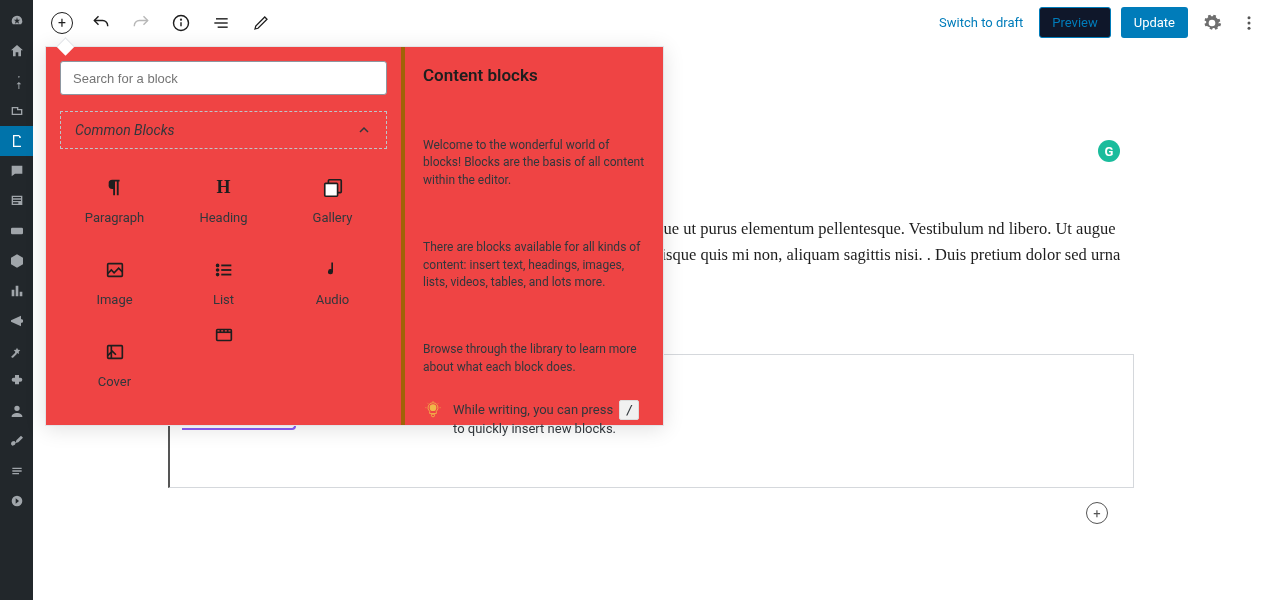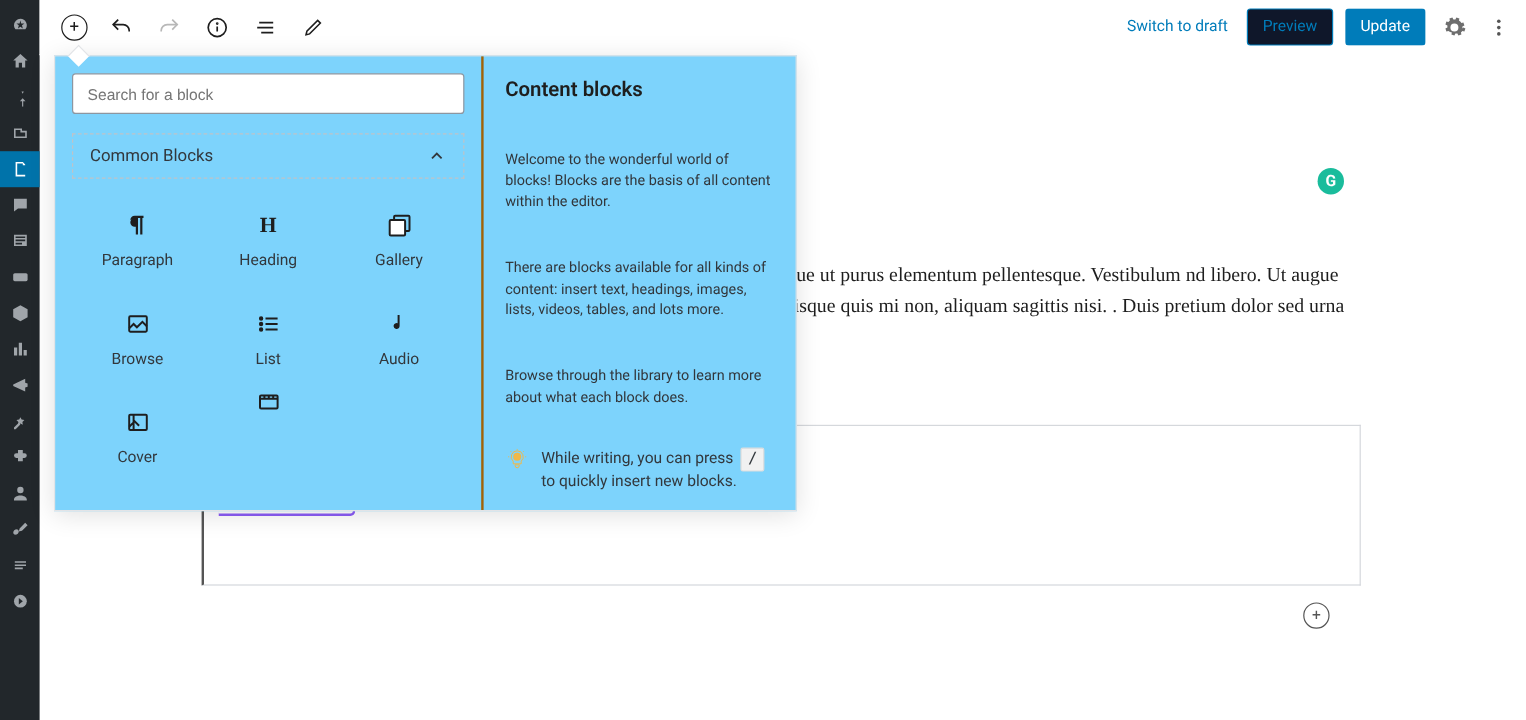--- a/index.html
+++ b/index.html
@@ -18,30 +18,30 @@
 .tool-icon { width: 24px; height: 24px; display: flex; align-items: center; justify-content: center; color: #1e1e1e; cursor: pointer; }
 .tool-icon.plus-circ { border: 1.6px solid #1e1e1e; border-radius: 50%; width: 22px; height: 22px; font-size: 14px; line-height: 1; }
 .tool-icon.disabled { color: #b8b8b8; }
 .link-btn { color: #007cba; font-size: 13px; cursor: pointer; padding: 4px 6px; }
 .btn { padding: 7px 12px; font-size: 13px; border-radius: 3px; cursor: pointer; border: 1px solid transparent; }
 .btn-outline { border: 1px solid #007cba; color: #007cba; background: #0f172a; }
 .btn-primary { background: #007cba; color: #fff; }
 .icon-gear, .icon-dots { color: #555; cursor: pointer; padding: 0 4px; }
 
 
-.inserter { position: absolute; left: 45px; top: 46px; width: 619px; height: 380px; background: #7dd3fc; border: 1px solid #e2e4e7; box-shadow: 0 3px 20px rgba(0,0,0,0.12); display: flex; z-index: 10; }
+.inserter { position: absolute; left: 45px; top: 46px; width: 619px; height: 380px; background: #ef4444; border: 1px solid #e2e4e7; box-shadow: 0 3px 20px rgba(0,0,0,0.12); display: flex; z-index: 10; }
 .inserter::before { content: ""; position: absolute; top: -7px; left: 13px; width: 12px; height: 12px; background: #fff; border-left: 1px solid #e2e4e7; border-top: 1px solid #e2e4e7; transform: rotate(45deg); }
 .inserter-left { width: 355px; padding: 14px; overflow: hidden; }
 .search-input { width: 100%; height: 34px; border: 1px solid #8d96a0; border-radius: 3px; padding: 0 12px; font-size: 13px; margin-bottom: 16px; }
-.category-header { border: 1px dashed #bfc3c7; height: 38px; display: flex; align-items: center; justify-content: space-between; padding: 0 14px; font-size: 14px; color: #32373c; cursor: pointer; margin-bottom: 10px; }
+.category-header { border: 1px dashed #bfc3c7; height: 38px; display: flex; align-items: center; justify-content: space-between; padding: 0 14px; font-size: 14px; color: #32373c; cursor: pointer; margin-bottom: 10px; font-style: italic; }
 .blocks-grid { display: grid; grid-template-columns: repeat(3, 1fr); gap: 0; }
 .block-item { height: 82px; display: flex; flex-direction: column; align-items: center; justify-content: center; gap: 10px; cursor: pointer; }
 .block-item .bi-icon { width: 24px; height: 24px; display: flex; align-items: center; justify-content: center; color: #1e1e1e; }
 .block-item .bi-label { font-size: 13px; color: #32373c; }
-.inserter-right { flex: 1; border-left: 2px solid #a16207; padding: 18px 18px 14px 18px; display: flex; flex-direction: column; }
+.inserter-right { flex: 1; border-left: 4px solid #a16207; padding: 18px 18px 14px 18px; display: flex; flex-direction: column; gap: 12px; }
 .inserter-right h3 { font-size: 17px; font-weight: 600; margin-bottom: 14px; color: #1e1e1e; }
 .inserter-right p { font-size: 12px; line-height: 1.45; color: #32373c; margin-bottom: 12px; margin-top: 26px; }
 .tip { margin-top: auto; display: flex; align-items: flex-start; gap: 10px; font-size: 13px; color: #32373c; line-height: 1.4; }
 .tip .key { display: inline-block; background: #f1f1f1; border: 1px solid #ddd; border-radius: 2px; padding: 0 5px; font-family: monospace; margin: 0 3px; }
 .tip-icon { color: #f0b849; flex-shrink: 0; margin-top: 1px; }
 
 
 .editor { position: absolute; left: 168px; top: 46px; right: 138px; bottom: 0; padding-top: 170px; }
 .paragraph-text { font-family: Georgia, serif; font-size: 16.5px; line-height: 1.55; color: #1e1e1e; }
 .purple-frag { position: absolute; left: 182px; top: 420px; width: 114px; height: 10px; background: #fff; border-bottom: 2px solid #8b5cf6; border-right: 2px solid #8b5cf6; border-bottom-right-radius: 4px; z-index: 5; }
@@ -238,21 +238,21 @@
           </span>
         <span class="bi-label">Gallery</span>
       </div>
       <div class="block-item">
         <span class="bi-icon">
             <svg width="22" height="22" viewBox="0 0 24 24" fill="none" stroke="currentColor" stroke-width="1.8">
               <rect x="4" y="5" width="16" height="14" rx="1"></rect>
               <path d="M4 16l4-4 3 3 5-5 4 4"></path>
             </svg>
           </span>
-        <span class="bi-label">Browse</span>
+        <span class="bi-label">Image</span>
       </div>
       <div class="block-item">
         <span class="bi-icon">
             <svg width="22" height="22" viewBox="0 0 24 24" fill="none" stroke="currentColor" stroke-width="2">
               <circle cx="5" cy="7" r="1" fill="currentColor"></circle>
               <line x1="9" y1="7" x2="20" y2="7"></line>
               <circle cx="5" cy="12" r="1" fill="currentColor"></circle>
               <line x1="9" y1="12" x2="20" y2="12"></line>
               <circle cx="5" cy="17" r="1" fill="currentColor"></circle>
               <line x1="9" y1="17" x2="20" y2="17"></line>

